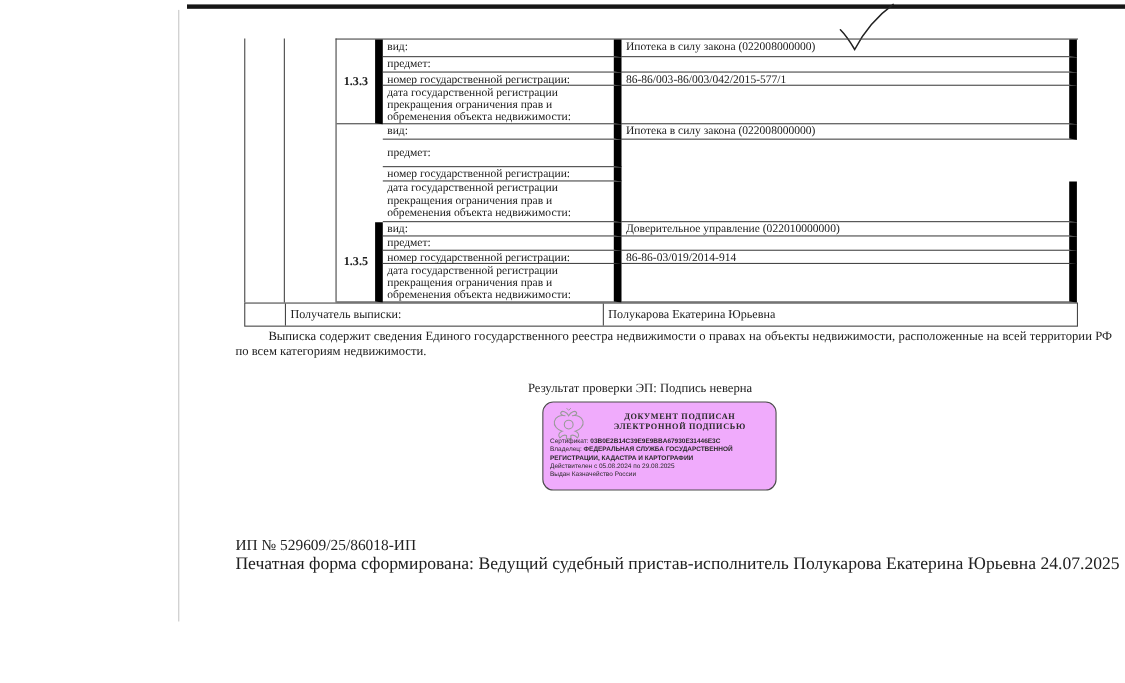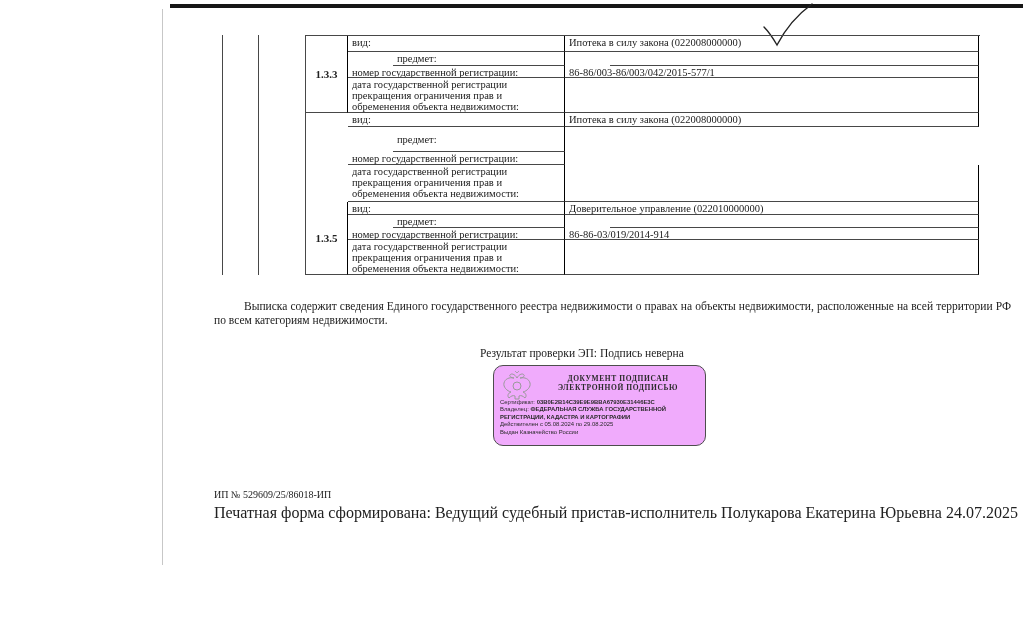--- a/index.html
+++ b/index.html
@@ -19,25 +19,25 @@
   }
   .regtable {
     position:absolute; left:305px; top:35px; width:675px;
     border-top:1px solid #474747; border-left:1px solid #474747;
     font-size:10.5px; line-height:11px;
   }
   .rowgroup { display:grid; grid-template-columns:42px 217px 414px; }
   .g1 { grid-template-rows:16px 14px 12px 35px; }
   .g2 { grid-template-rows:14px 25px 13px 37px; }
   .g3 { grid-template-rows:13px 13px 12px 35px; }
-  .cell { border-right:1px solid #000000; border-bottom:1px solid #474747; overflow:hidden; padding:1px 2px 0 4px; }
+  .cell { border-right:7px solid #000000; border-bottom:1px solid #474747; overflow:hidden; padding:1px 2px 0 4px; }
   .cell-num { grid-column:1; grid-row:1 / span 4; display:flex; align-items:center; justify-content:center; padding:0; font-size:11px;font-weight:bold; }
   .c2 { grid-column:2; }
   .c3 { grid-column:3; }
-  .r1 { grid-row:1; } .r2 { grid-row:2;margin-left:45px; } .r3 { grid-row:3; } .r4 { grid-row:4; }
+  .r1 { grid-row:1; } .r2 { grid-row:2; } .r3 { grid-row:3; } .r4 { grid-row:4; }
   .wrap3 { max-width:182px; }
 
   .recipient-row {
     position:absolute; left:222px; top:275px; width:758px; height:22px;
     display:grid; grid-template-columns:37px 289px 430px;
     border:1px solid #474747; font-size:11px;
   }
   .recipient-row .rcell { border-right:1px solid #474747; display:flex; align-items:center; padding-left:4px; overflow:hidden; }
   .recipient-row .rcell:last-child { border-right:none; }
 
@@ -60,21 +60,21 @@
     font-size:7.5px; font-weight:bold; letter-spacing:0.6px; line-height:9px; color:#2a2a2a;
   }
   .stamp-details {
     position:absolute; left:6px; top:33px; width:200px;
     font-size:5.9px; line-height:7.4px; color:#2a2a2a;
     font-family:"Liberation Sans", sans-serif;
   }
   .stamp-details b { font-weight:bold; }
 
   
-  .footer-case { position:absolute; left:214px; top:489px; font-size:10px; }
+  .footer-case { position:absolute; left:214px; top:489px; font-size:14px; }
   .footer-gen  { position:absolute; left:214px; top:504px; font-size:16px; }
 
   .checkmark { position:absolute; left:756px; top:0px; width:64px; height:52px; }
 </style>
 </head>
 <body>
 
 <div id="page">
 
   <div class="topbar"></div>
@@ -116,20 +116,25 @@
       <div class="cell c2 r2">предмет:</div>
       <div class="cell c3 r2"></div>
       <div class="cell c2 r3">номер государственной регистрации:</div>
       <div class="cell c3 r3">86-86-03/019/2014-914</div>
       <div class="cell c2 r4"><span class="wrap3" style="display:inline-block">дата государственной регистрации прекращения ограничения прав и обременения объекта недвижимости:</span></div>
       <div class="cell c3 r4"></div>
     </div>
 
   </div>
 
+  <div class="recipient-row">
+    <div class="rcell"></div>
+    <div class="rcell">Получатель выписки:</div>
+    <div class="rcell">Полукарова Екатерина Юрьевна</div>
+  </div>
 
   <div class="summary">Выписка содержит сведения Единого государственного реестра недвижимости о правах на объекты недвижимости, расположенные на всей территории РФ по всем категориям недвижимости.</div>
 
   <div class="sig-note">Результат проверки ЭП: Подпись неверна</div>
 
   <div class="stamp">
     <svg class="stamp-crest" viewBox="0 0 30 32">
       <path d="M15 8 C13 4 9 3 8 5 C7 6 9 8 12 8 C7 7 3 9 2 13 C1 17 5 21 9 22 C6 23 5 26 7 28 C9 26 11 25 13 26 L13 29 L17 29 L17 26 C19 25 21 26 23 28 C25 26 24 23 21 22 C25 21 29 17 28 13 C27 9 23 7 18 8 C21 8 23 6 22 5 C21 3 17 4 15 8 Z" fill="none" stroke="#9a9a9a" stroke-width="1"></path>
       <circle cx="15" cy="16" r="4" fill="none" stroke="#9a9a9a" stroke-width="1"></circle>
       <path d="M13 1 L15 3 L17 1" fill="none" stroke="#9a9a9a" stroke-width="0.8"></path>

